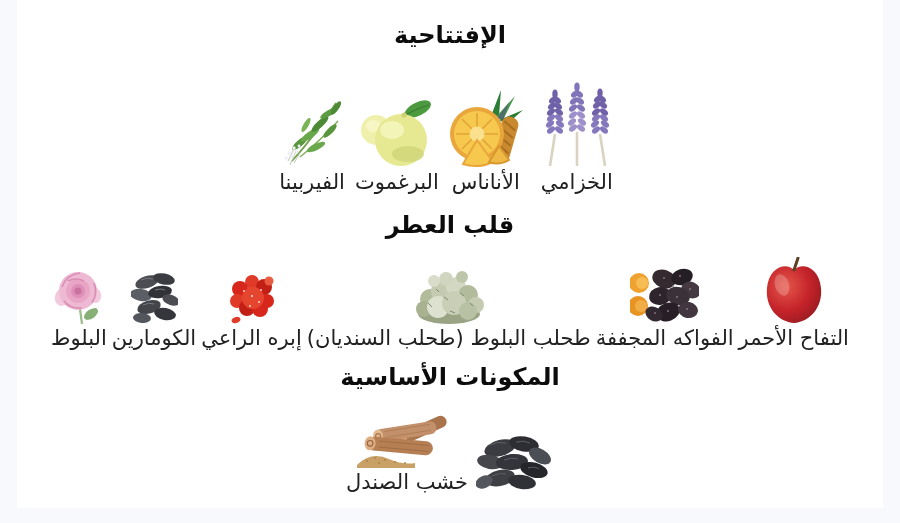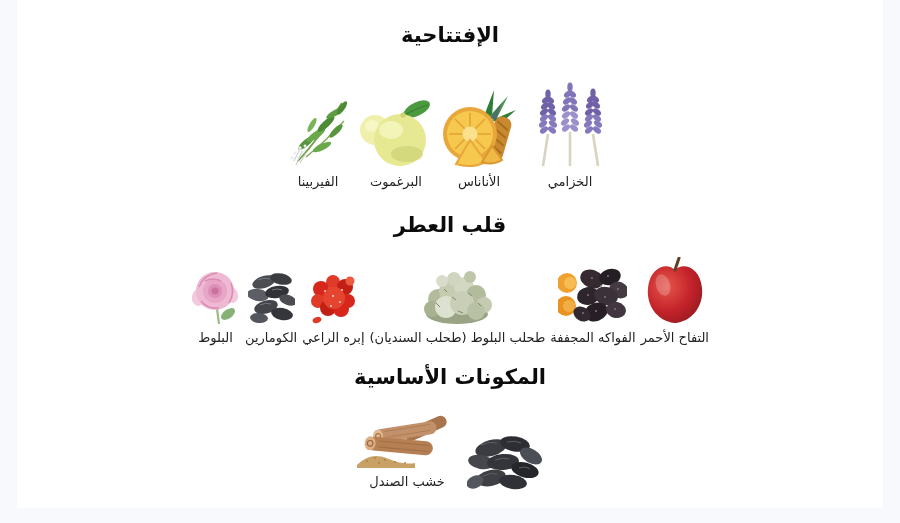--- a/index.html
+++ b/index.html
@@ -16,21 +16,21 @@
   }
   .card{
     position:absolute;
     left:17px;right:17px;top:0;bottom:15px;
     background:#ffffff;
     text-align:center;
     padding-top:20px;
     box-sizing:border-box;
   }
   .section-title{
-    font-size:21px;
+    font-size:24px;
     font-weight:bold;
     color:#0c0c0c;
     line-height:30px;
     margin:0;
   }
   .row{
     display:flex;
     justify-content:center;
     align-items:flex-end;
     direction:rtl;
@@ -39,21 +39,21 @@
     display:flex;
     flex-direction:column;
     align-items:center;
   }
   .imgbox{
     display:flex;
     align-items:flex-end;
     justify-content:center;
   }
   .label{
-    font-size:13px;
+    font-size:21px;
     color:#222222;
     line-height:24px;
     margin-top:2px;
     white-space:nowrap;
   }
   
   .t1{margin-top:0;}
   .r1{margin-top:28px;gap:10px;}
   .r1 .imgbox{height:90px;}
   .t2{margin-top:16px;}

